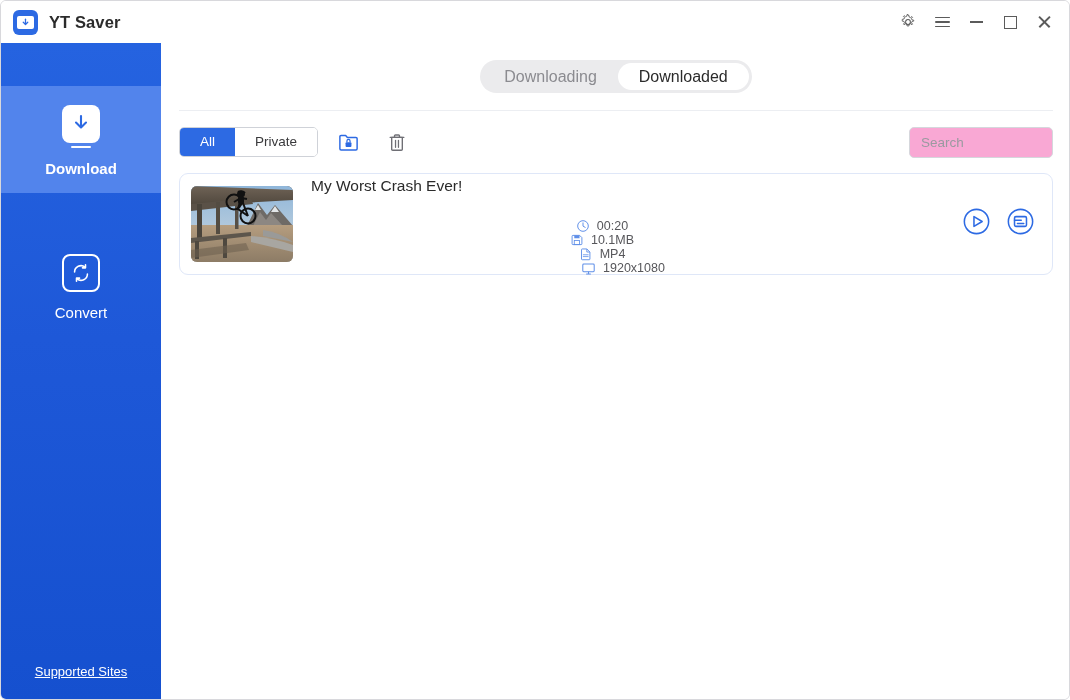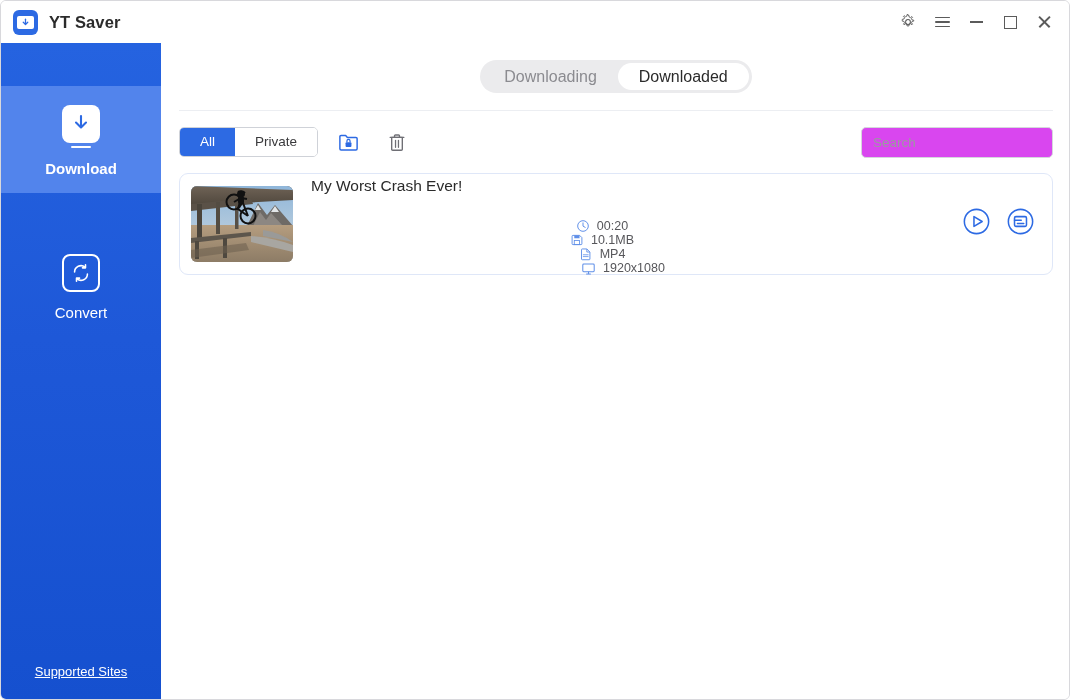--- a/index.html
+++ b/index.html
@@ -181,24 +181,24 @@
   .tool-icon {
     margin-left: 16px;
     width: 28px; height: 28px;
     display: flex; align-items: center; justify-content: center;
     cursor: pointer;
   }
   .tool-icon.trash { margin-left: 21px; }
 
   .search-box {
     margin-left: auto;
-    width: 192px; height: 31px;
+    width: 144px; height: 31px;
     border: 1px solid #d5d7dc;
     border-radius: 5px;
-    background: #d946ef;
+    background: #f9a8d4;
   }
   .search-box input {
     width: 100%; height: 100%;
     border: none; outline: none;
     background: transparent;
     padding: 0 11px;
     font-family: "Liberation Sans", sans-serif;
     font-size: 13.5px;
     color: #3a3a3c;
   }

